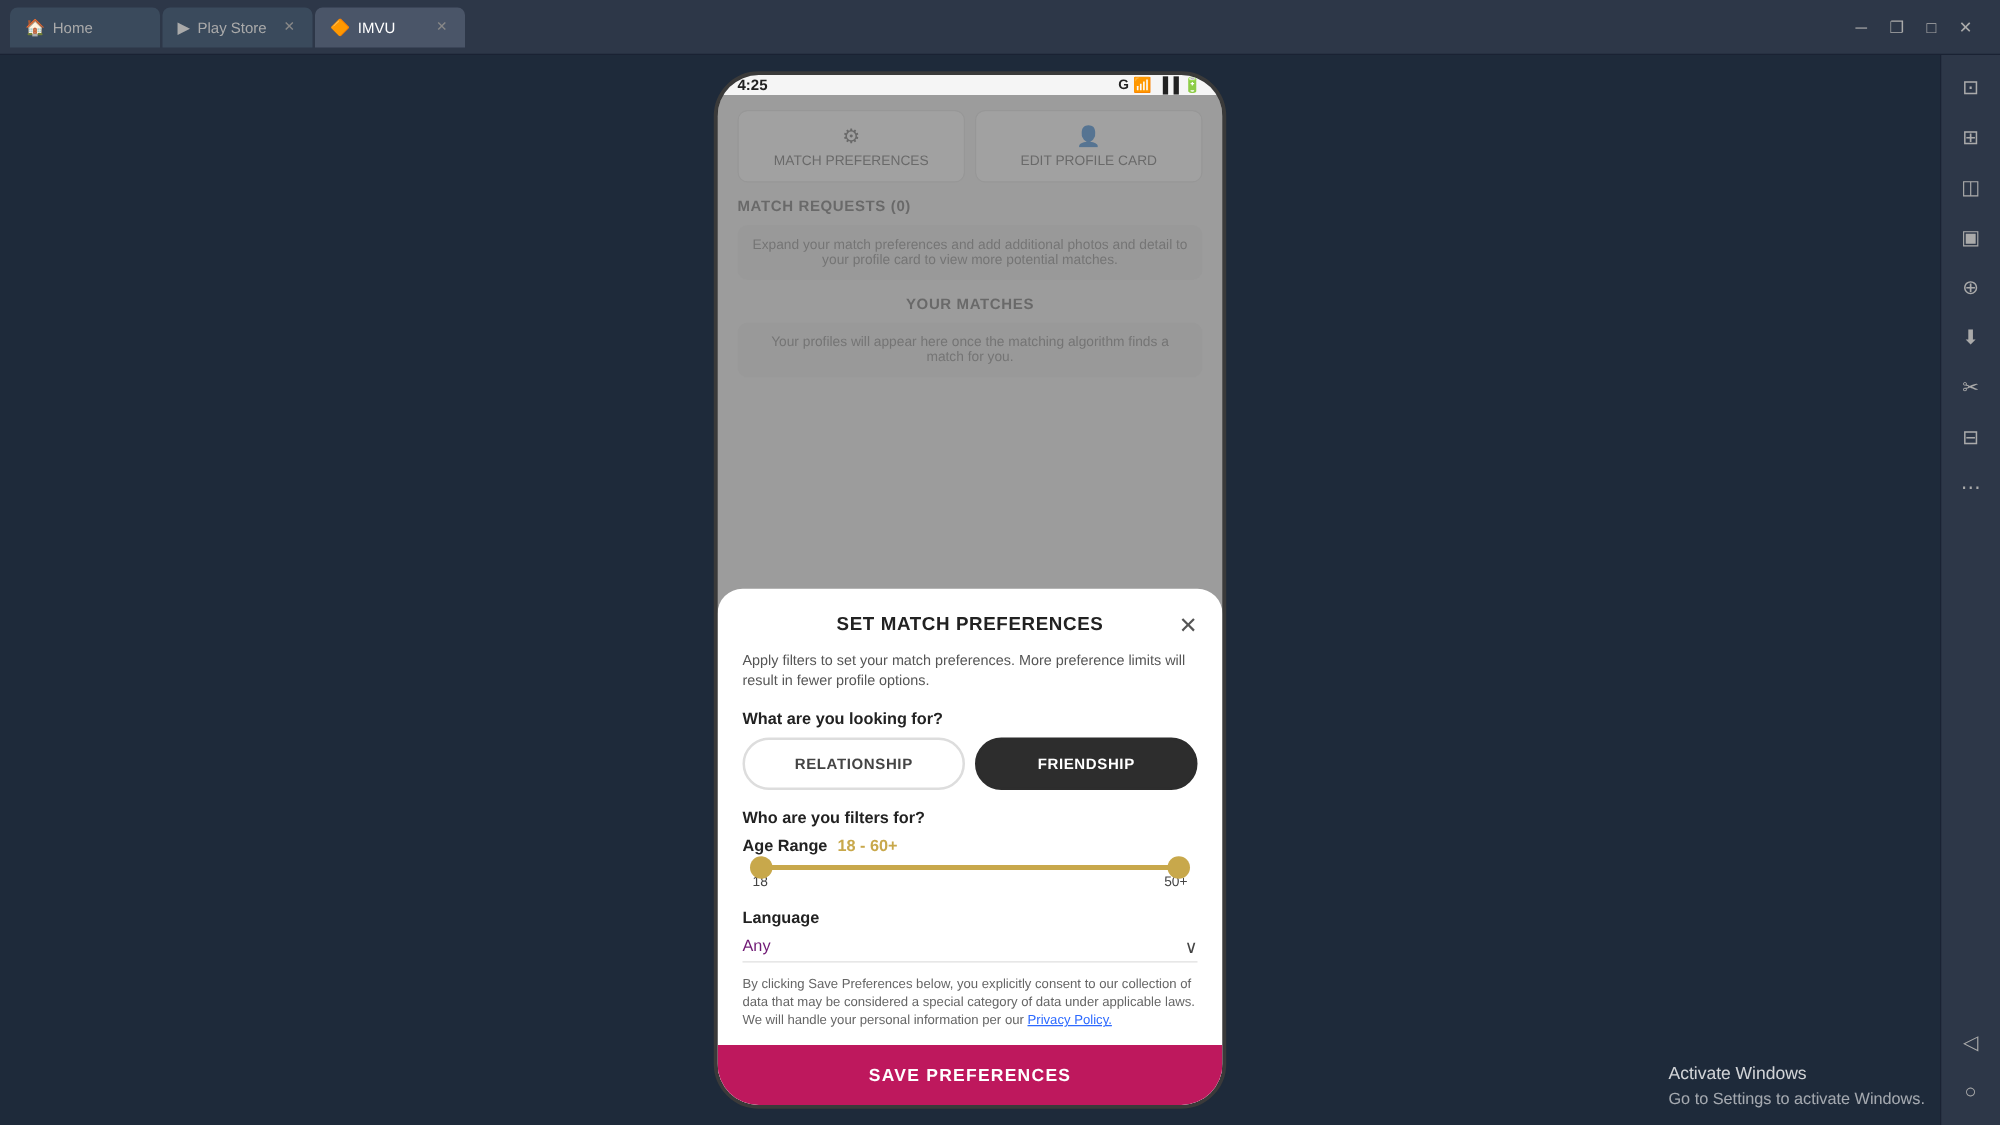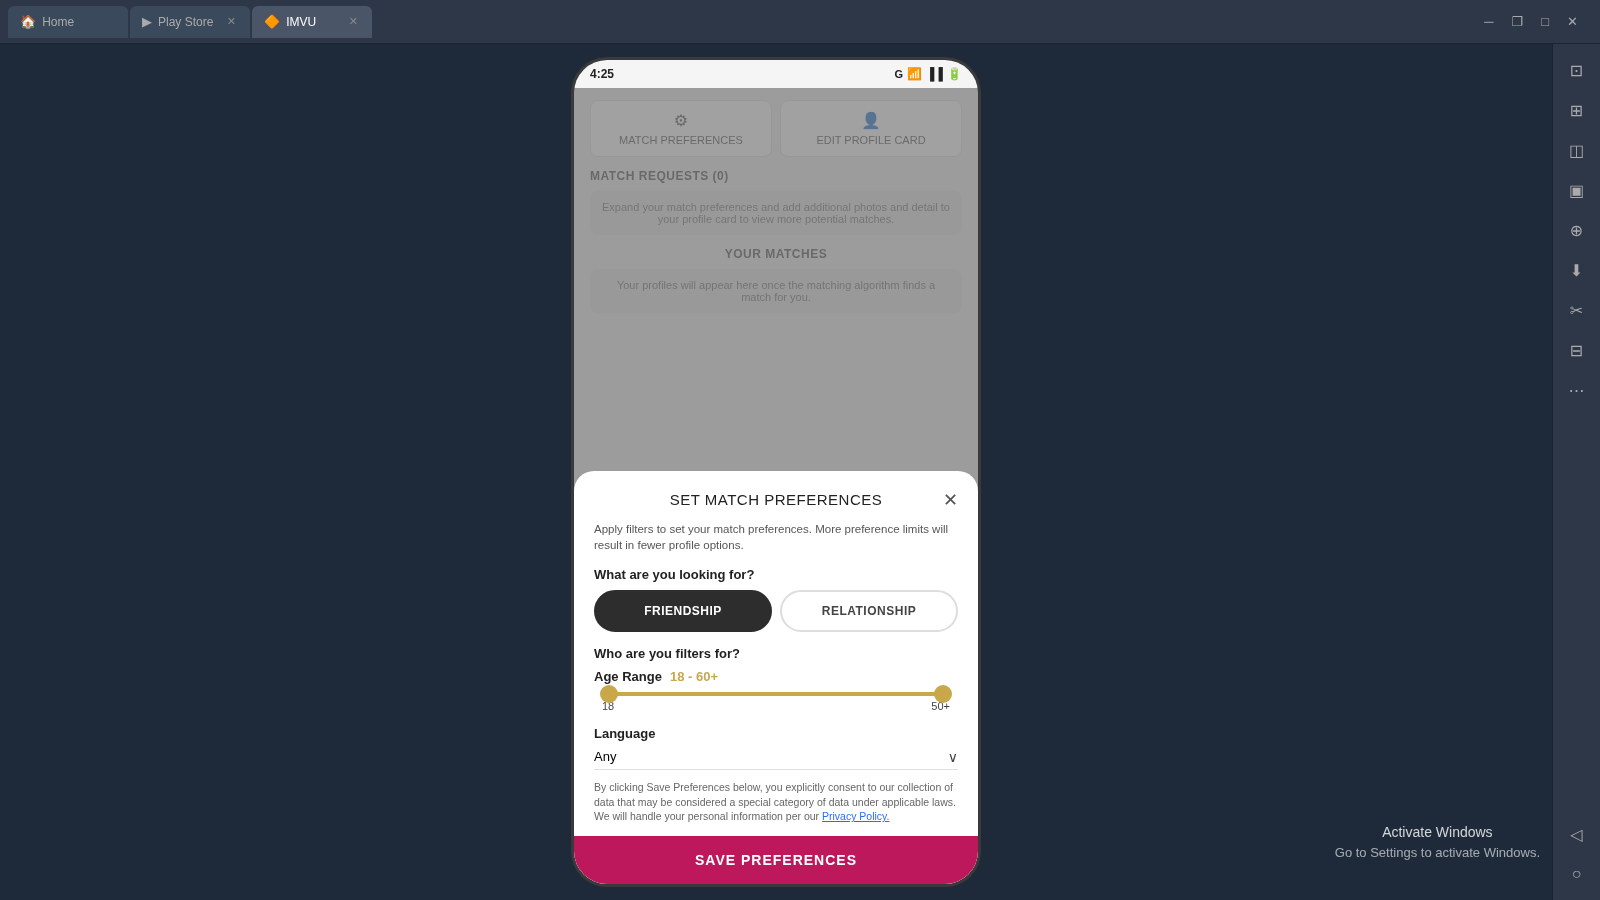--- a/index.html
+++ b/index.html
@@ -106,21 +106,21 @@
       border: 3px solid #3a3a3a;
       overflow: hidden;
       position: relative;
       display: flex;
       flex-direction: column;
     }
 
     
     .status-bar {
       background: #f5f5f5;
-      height: 28px;
+      height: 16px;
       display: flex;
       align-items: center;
       justify-content: space-between;
       padding: 0 16px;
       font-size: 12px;
       font-weight: 600;
       color: #222;
       flex-shrink: 0;
     }
     .status-right {
@@ -257,21 +257,21 @@
       position: relative;
     }
 
     .modal-header {
       text-align: center;
       margin-bottom: 12px;
       position: relative;
     }
     .modal-title {
       font-size: 15px;
-      font-weight: 400;
+      font-weight: 700;
       color: #222;
       letter-spacing: 0.5px;
     }
     .modal-close {
       position: absolute;
       right: 0;
       top: 50%;
       transform: translateY(-50%);
       font-size: 18px;
       color: #555;
@@ -408,21 +408,21 @@
       display: flex;
       justify-content: space-between;
       align-items: center;
       padding: 4px 0;
       border-bottom: 1px solid #e0e0e0;
       margin-bottom: 10px;
       cursor: pointer;
     }
     .lang-value {
       font-size: 13px;
-      color: #000000;
+      color: #701a75;
     }
     .lang-arrow { font-size: 14px; color: #444; }
 
     .consent-text {
       font-size: 10.5px;
       color: #666;
       line-height: 1.4;
       margin-bottom: 0;
     }
     .consent-link {
@@ -440,25 +440,25 @@
       font-size: 14px;
       font-weight: 700;
       letter-spacing: 1px;
       cursor: pointer;
       text-align: center;
     }
 
     
     .activation-watermark {
       position: absolute;
-      bottom: 38px;
+      bottom: 12px;
       right: 60px;
       color: rgba(255,255,255,0.6);
       font-size: 13px;
-      text-align: center;
+      text-align: left;
       line-height: 1.5;
     }
     .activation-watermark .title {
       font-size: 14px;
       color: rgba(255,255,255,0.8);
     }
 
     
     .win-controls {
       display: flex;
@@ -554,22 +554,22 @@
         <div class="modal">
           <div class="modal-header">
             <span class="modal-title">SET MATCH PREFERENCES</span>
             <button class="modal-close">✕</button>
           </div>
 
           <p class="modal-subtitle">Apply filters to set your match preferences. More preference limits will result in fewer profile options.</p>
 
           <div class="pref-label">What are you looking for?</div>
           <div class="btn-group">
+            <button class="pref-btn">RELATIONSHIP</button>
             <button class="pref-btn active-dark">FRIENDSHIP</button>
-            <button class="pref-btn">RELATIONSHIP</button>
           </div>
 
           <div class="pref-label">Who are you filters for?</div>
 
           <div class="age-range-row">
             <span class="age-label">Age Range</span>
             <span class="age-value">18 - 60+</span>
           </div>
 
           <div class="slider-container">

